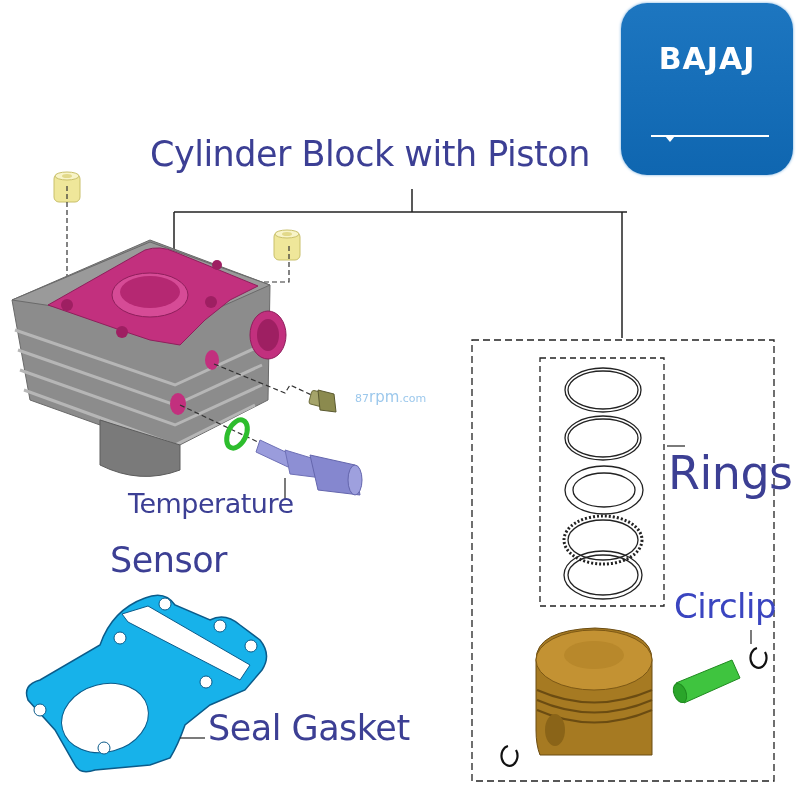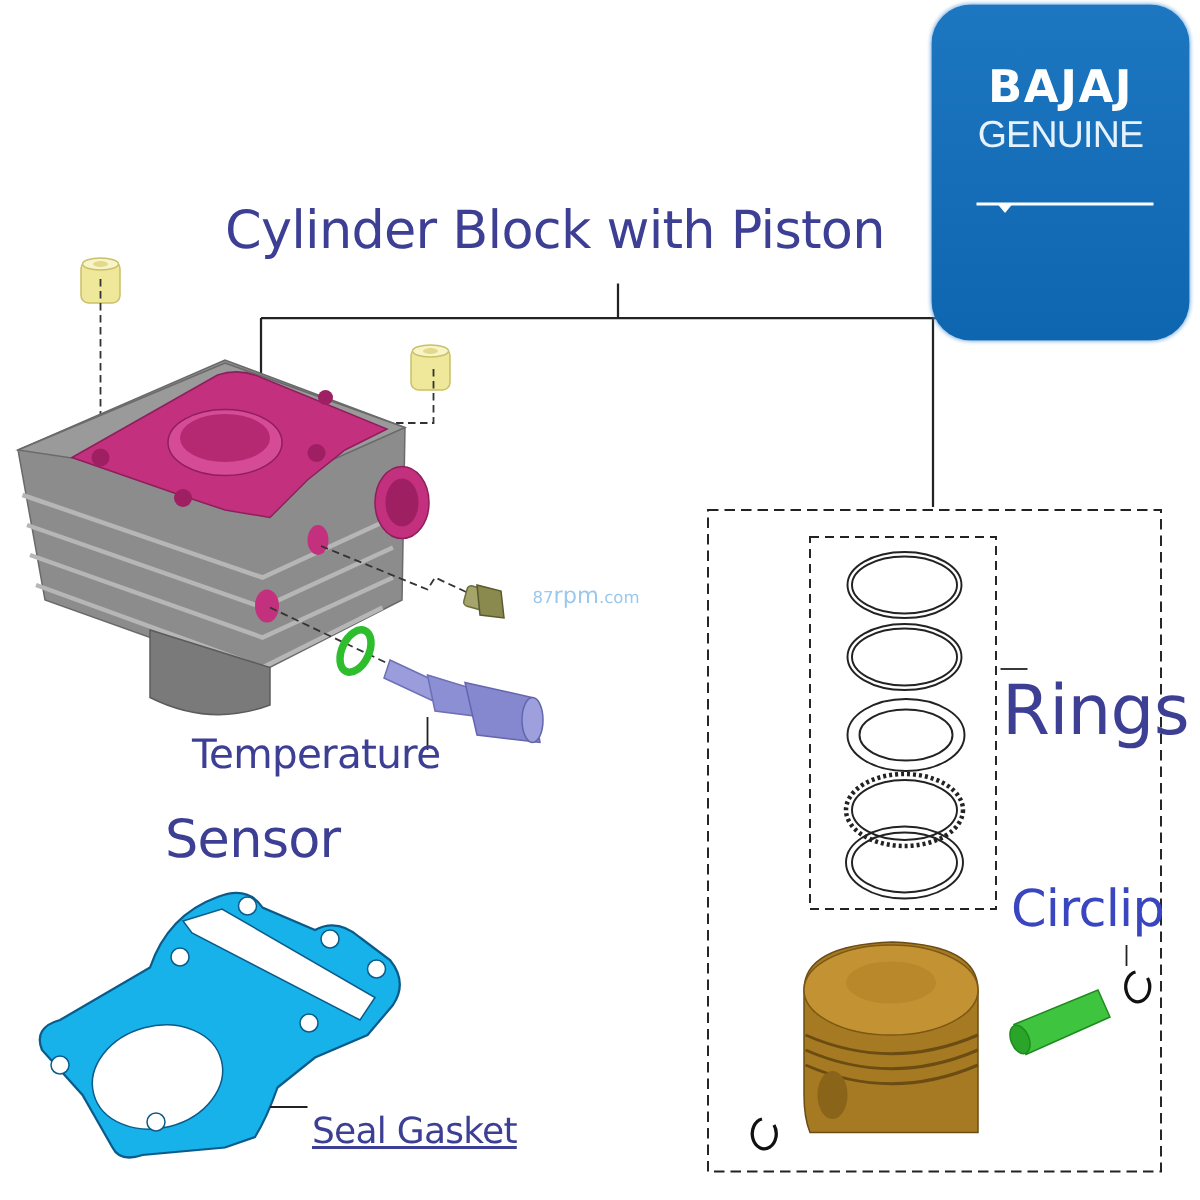--- a/index.html
+++ b/index.html
@@ -3,24 +3,24 @@
 <meta charset="utf-8">
 <style>
   html, body { margin:0; padding:0; background:#ffffff; }
   body { width:800px; height:800px; position:relative; overflow:hidden; font-family:"DejaVu Sans", sans-serif; }
   .label { position:absolute; color:#3c3f94; font-family:"DejaVu Sans", sans-serif; white-space:nowrap; letter-spacing:-0.5px; }
   #title { left:150px; top:134px; font-size:35px;text-align:right; }
   #lbl-temp1 { left:128px; top:488px; font-size:27px; }
   #lbl-temp2 { left:110px; top:540px; font-size:35px; }
   #lbl-rings { left:668px; top:446px; font-size:46px; }
   #lbl-circlip { left:674px; top:586px; font-size:34px; color:#3a45c0; }
-  #lbl-gasket { left:208px; top:740px; font-size:24px;text-decoration:underline; }
+  #lbl-gasket { left:208px; top:708px; font-size:35px; }
   #watermark { left:355px; top:388px; font-size:11px; color:#9cc8ec; letter-spacing:0; }
   #watermark .big { font-size:15px; }
-  #logo { position:absolute; left:621px; top:3px; width:172px; height:224px; border-radius:26px;
+  #logo { position:absolute; left:621px; top:3px; width:172px; height:172px; border-radius:26px;
           background:linear-gradient(180deg,#1d76c0 0%,#0f66b0 100%); box-shadow:0 0 3px #6aa6dc; }
   #logo .l1 { position:absolute; left:0; width:100%; top:38px; text-align:center; color:#ffffff; font-weight:bold; font-size:30px; letter-spacing:1px; font-family:"DejaVu Sans", sans-serif; }
   #logo .l2 { position:absolute; left:0; width:100%; top:73px; text-align:center; color:#e6f3ff; font-size:25px; letter-spacing:-0.5px; font-family:"Liberation Sans", sans-serif; }
   #logo .l3 { position:absolute; left:0; width:100%; top:96px; text-align:center; color:#ffffff; font-weight:bold; font-size:34px; font-family:"Liberation Sans", sans-serif; }
   #logo .uline { position:absolute; left:30px; width:118px; top:132px; height:2px; background:#ffffff; }
   #logo .tri { position:absolute; left:44px; top:133px; width:0; height:0; border-left:5px solid transparent; border-right:5px solid transparent; border-top:6px solid #ffffff; }
   svg#art { position:absolute; left:0; top:0; }
 </style>
 </head>
 <body>
@@ -144,21 +144,20 @@
     <ellipse cx="680" cy="693" rx="6" ry="10" fill="#2aa52a" stroke="#1f8a1f" transform="rotate(-22 680 693)"></ellipse>
   </g>
 
   <path d="M757,648 A8,10 0 1,0 765,652" fill="none" stroke="#111" stroke-width="2.2"></path>
   <line x1="751" y1="630" x2="751" y2="644" stroke="#222" stroke-width="1.2"></line>
   <path d="M508,746 A8,10 0 1,0 516,750" fill="none" stroke="#111" stroke-width="2.2"></path>
 </svg>
 
 <div id="logo">
   <div class="l1">BAJAJ</div>
-  <div class="l2">GENUINE</div>
   <div class="uline"></div>
   <div class="tri"></div>
 </div>
 
 <div id="title" class="label">Cylinder Block with Piston</div>
 <div id="watermark" class="label"><span>87</span><span class="big">rpm</span><span>.com</span></div>
 <div id="lbl-temp1" class="label">Temperature</div>
 <div id="lbl-temp2" class="label">Sensor</div>
 <div id="lbl-rings" class="label">Rings</div>
 <div id="lbl-circlip" class="label">Circlip</div>

